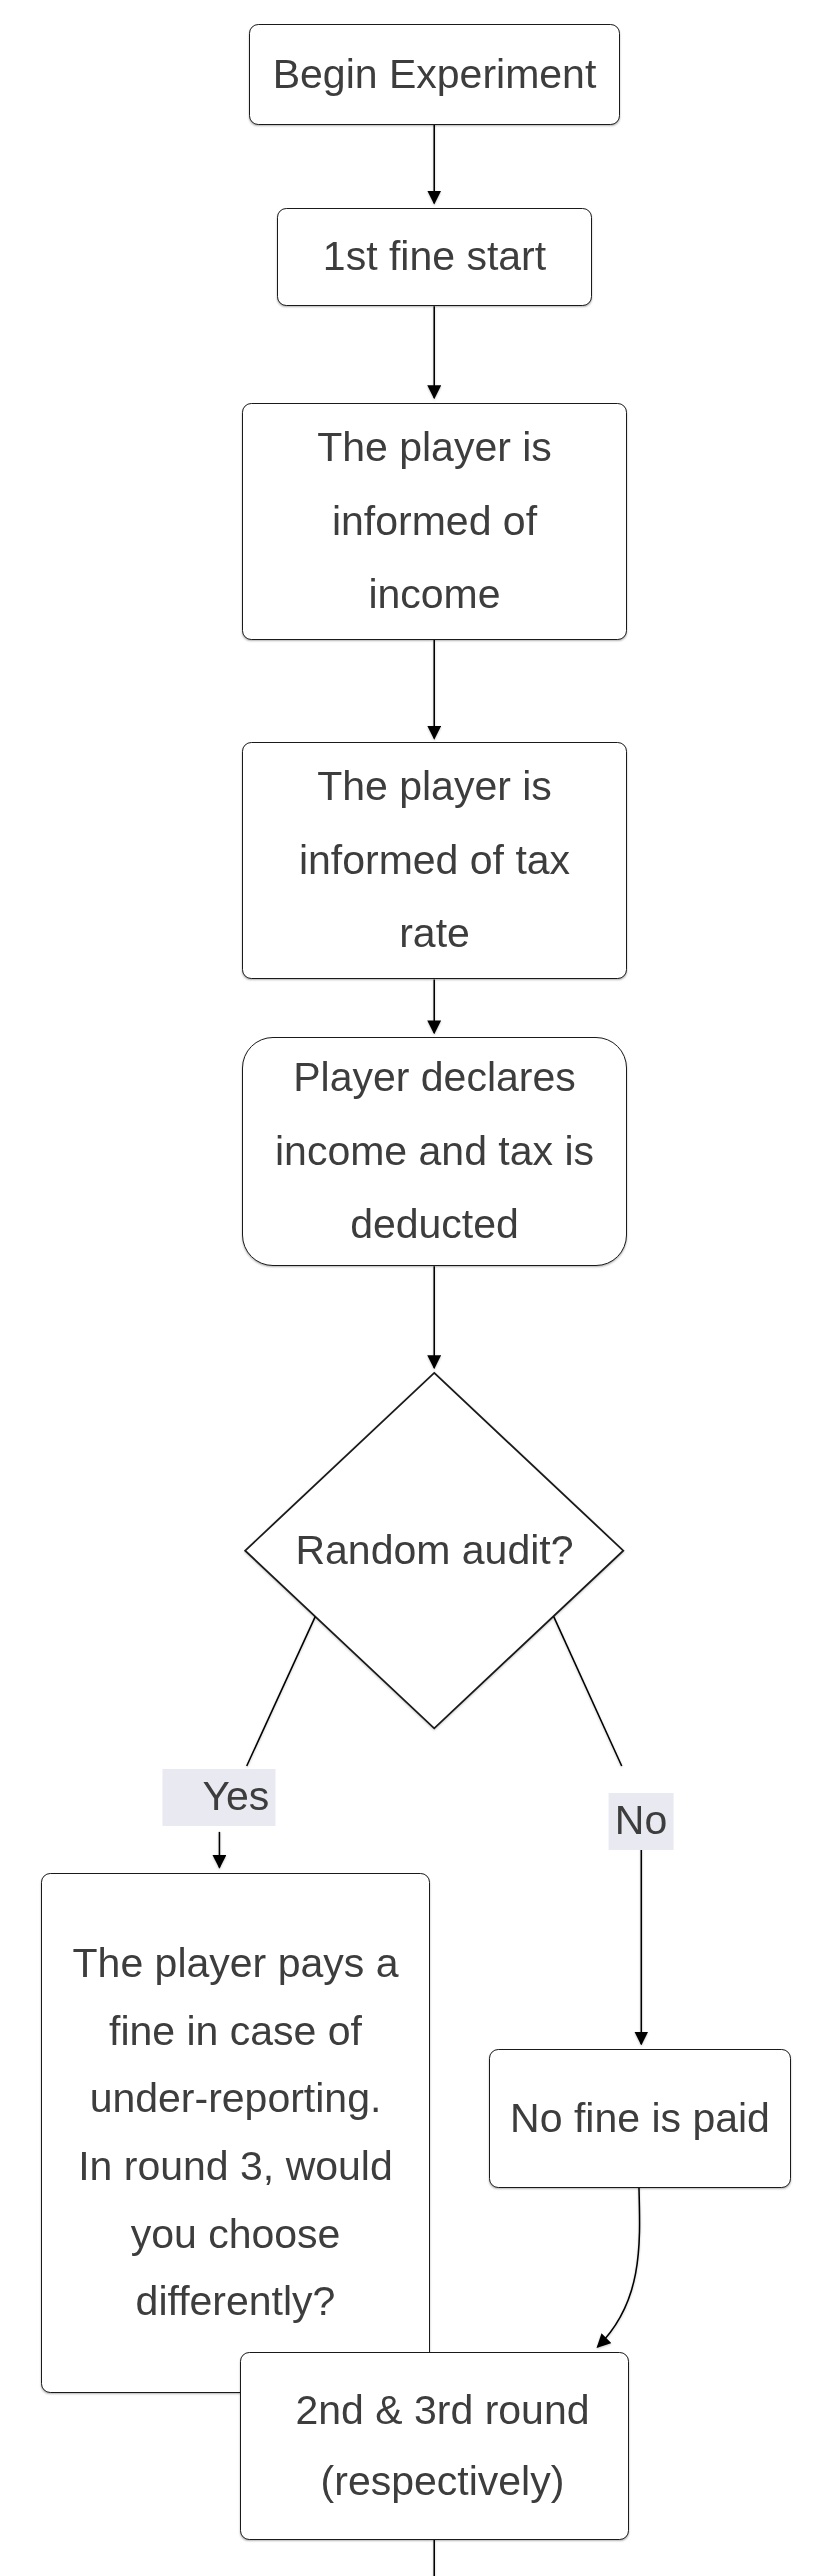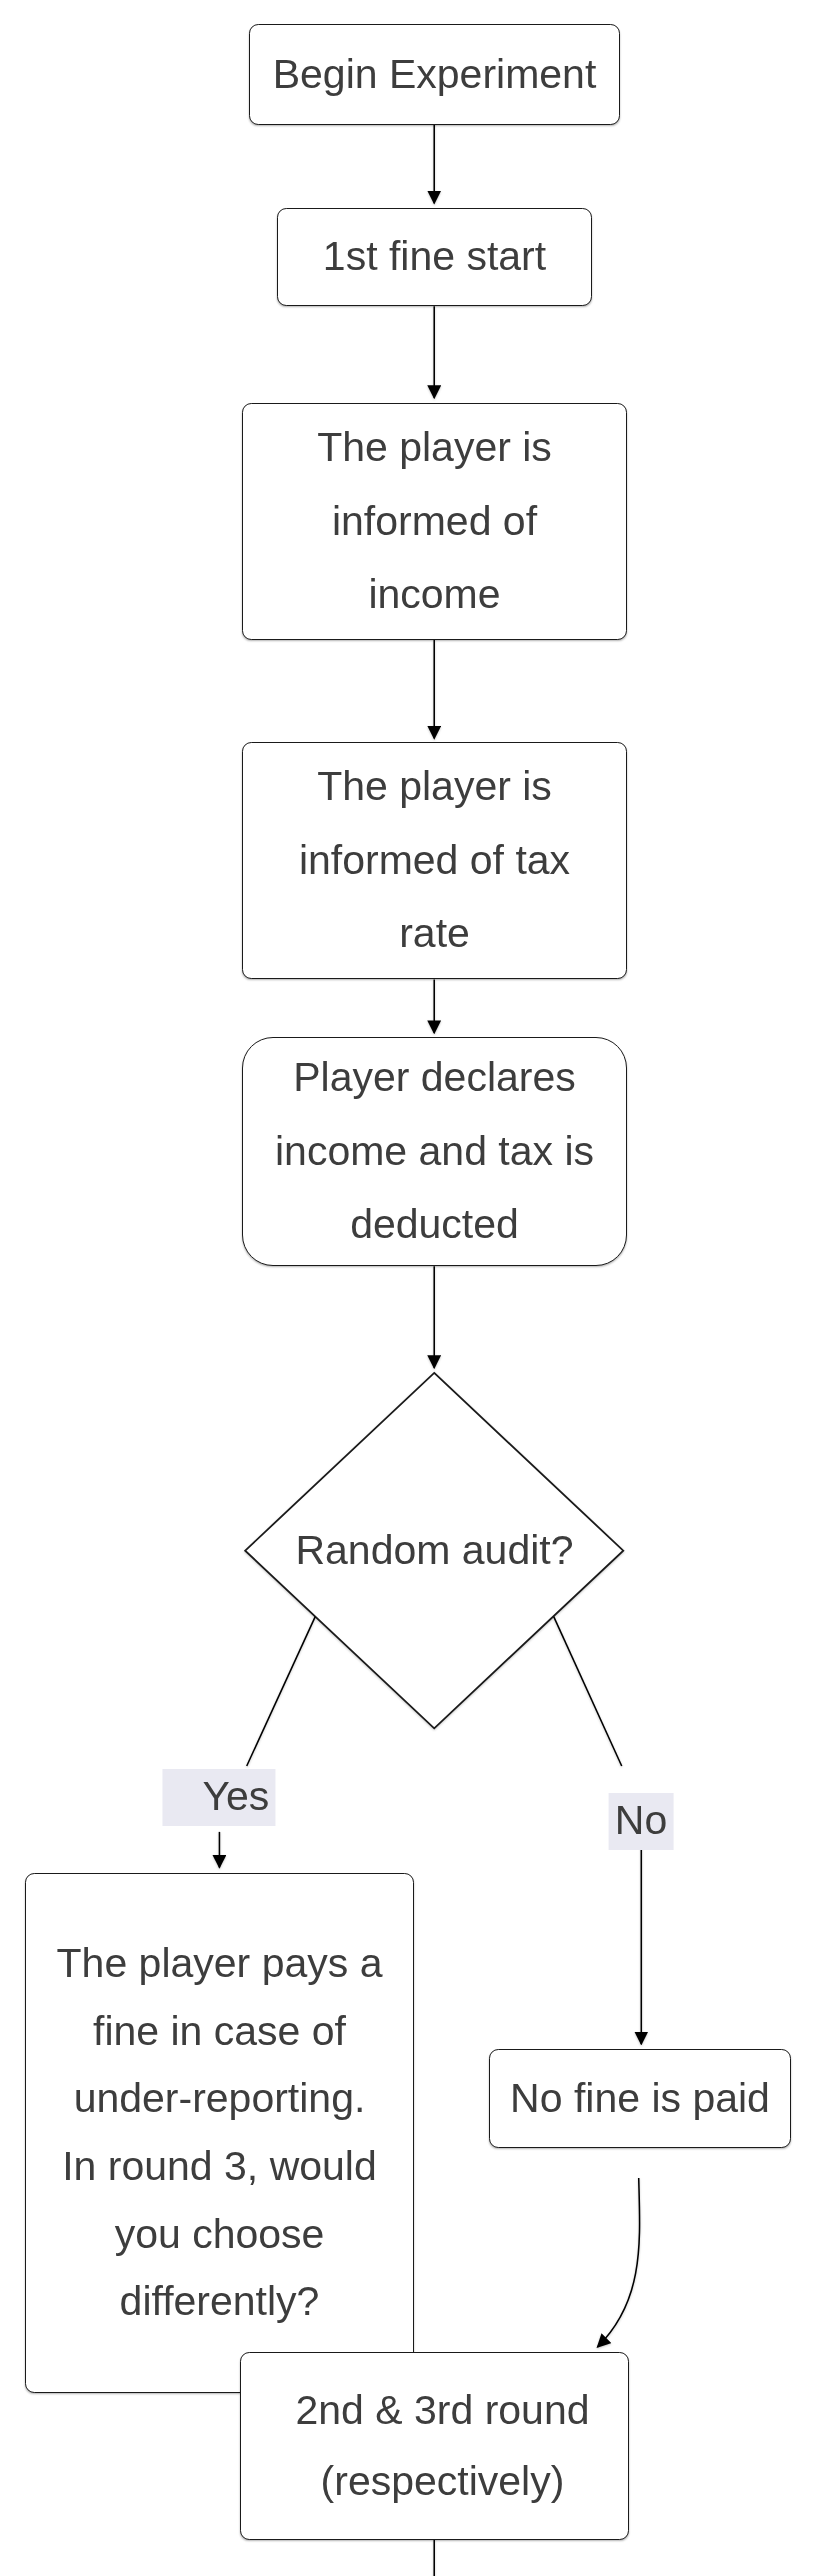--- a/index.html
+++ b/index.html
@@ -125,26 +125,26 @@
   <div class="node" style="left:242px;top:1037px;width:385px;height:229px;border-radius:31px;">Player declares
 income and tax is
 deducted</div>
 
   <div class="diamond-text" style="left:254px;top:1473px;width:361px;height:155px;">Random audit?</div>
 
   <div class="branch-label" style="left:219px;top:1769px;padding-left:40px;">Yes</div>
 
   <div class="branch-label" style="left:641px;top:1769px;margin-top:24px;">No</div>
 
-  <div class="node tight" style="left:25px;top:1873px;width:389px;height:520px;">The player pays a
+  <div class="node tight" style="left:41px;top:1873px;width:389px;height:520px;">The player pays a
 fine in case of
 under-reporting.
 In round 3, would
 you choose
 differently?</div>
 
-  <div class="node" style="left:489px;top:2049px;width:302px;height:99px;">No fine is paid</div>
+  <div class="node" style="left:489px;top:2049px;width:302px;height:139px;">No fine is paid</div>
 
   <div class="node twoline" style="left:240px;top:2352px;width:389px;height:188px;">2nd &amp; 3rd round
 (respectively)</div>
 
 </div>
 
 
 </body></html>

